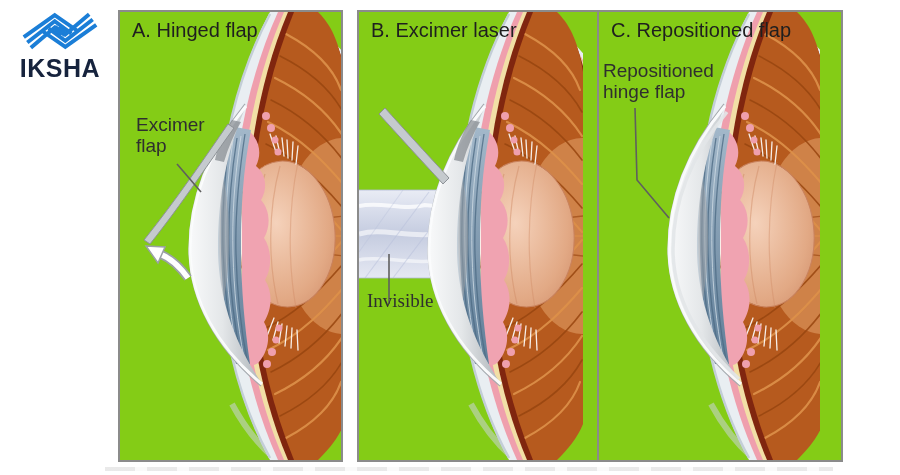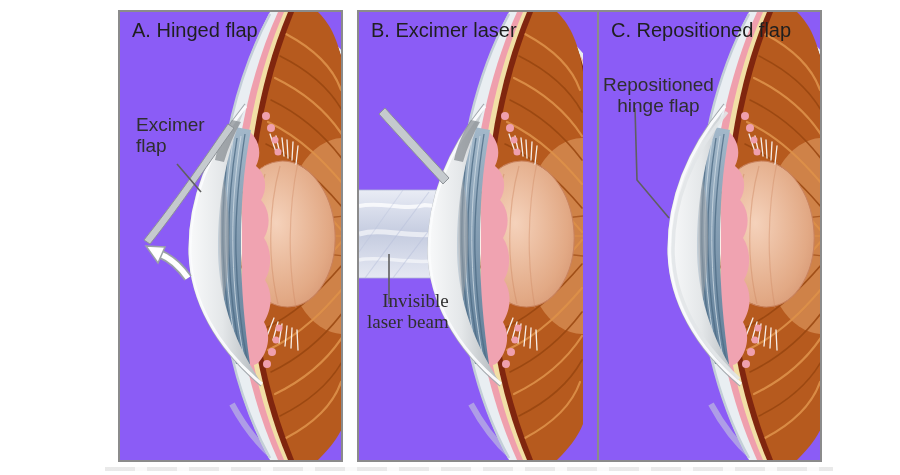--- a/index.html
+++ b/index.html
@@ -10,38 +10,38 @@
   .canvas{position:absolute;inset:0;}
   
   .logo{position:absolute;left:8px;top:4px;width:104px;height:78px;}
   .logo svg{position:absolute;left:14px;top:4px;}
   .logo-text{
     position:absolute;left:0;top:50px;width:104px;text-align:center;
     font-weight:bold;font-size:25px;letter-spacing:.5px;color:#16233d;
   }
   
   .panel{
-    position:absolute;top:10px;height:452px;background:#8b5cf6;
+    position:absolute;top:10px;height:452px;background:#84cc16;
     border:2px solid #8b8b8b;box-sizing:border-box;
   }
   .panel svg.scene{position:absolute;left:0;top:0;}
   #panel-a{left:118px;width:225px;}
-  #panel-b{left:357px;width:264px;text-align:right;}
-  #panel-c{left:597px;width:225px;}
+  #panel-b{left:357px;width:264px;}
+  #panel-c{left:597px;width:246px;}
   .panel-title{
     position:absolute;left:12px;top:6px;font-size:20px;line-height:24px;
     color:#1f1f1f;white-space:nowrap;
   }
   .panel-title .indent{margin-left:27px;}
   .ann-label{
     position:absolute;font-size:19px;line-height:21px;color:#2f2f2f;white-space:nowrap;
   }
   #label-hinged{left:16px;top:102px;}
   #label-beam{left:8px;top:278px;font-family:Liberation Serif, serif;}
-  #label-repositioned{left:4px;top:62px;text-align:center;}
+  #label-repositioned{left:4px;top:48px;}
   
   .caption-remnant{
     position:absolute;left:105px;top:467px;width:728px;height:4px;opacity:.45;
     background:repeating-linear-gradient(90deg,#cfcfcf 0 30px,#f4f4f4 30px 42px);
   }
 </style>
 </head>
 <body>
 
 <div class="canvas">
@@ -160,20 +160,34 @@
 
         <path d="M150,2 C118,62 98,140 98,224 C98,308 118,388 150,446" stroke="#c3ced7" stroke-width="2.5" fill="none"></path>
 
         <path d="M125,92 C87,139 69,188 69,237 C69,289 97,337 141,374" stroke="#a6abb0" stroke-width="1.2" fill="none"></path>
         <path d="M126,94 C88,140 70,188 70,237 C70,288 98,336 142,372 C114,330 98,285 98,236 C98,186 106,140 126,94 Z" fill="url(#corneaG)"></path>
         <path d="M126,94 C88,140 70,188 70,237 C70,288 98,336 142,372" stroke="#fbfcfd" stroke-width="3" fill="none" opacity=".95"></path>
       </g>
     </defs>
   </svg>
 
+  <div class="logo">
+    <svg width="76" height="46" viewBox="0 0 86 52">
+      <g stroke="#1b7ed7" stroke-width="4.4" fill="none">
+        <path d="M2,33 L37,8 L63,26"></path>
+        <path d="M6,39 L37,15 L56,29"></path>
+        <path d="M10,45 L37,22 L49,31"></path>
+        <path d="M84,19 L49,44 L23,26"></path>
+        <path d="M80,13 L49,37 L30,23"></path>
+        <path d="M76,7 L49,30 L37,21"></path>
+      </g>
+      <path d="M43,21 L51,26 L43,31 L35,26 Z" fill="#1b7ed7"></path>
+    </svg>
+    <div class="logo-text">IKSHA</div>
+  </div>
 
   <section class="panel" id="panel-a">
     <svg class="scene" width="221" height="448" viewBox="0 0 221 448">
       <use href="#eye"></use>
 
       <path d="M112,108 C104,120 98,134 95,148 L104,150 C108,136 114,122 121,110 Z" fill="#83898e" opacity=".7"></path>
 
       <path d="M114,116 C92,146 62,192 30,232 L24,228 C56,188 86,144 108,112 Z" fill="#c5cace" stroke="#8d9297" stroke-width="1" stroke-linejoin="round"></path>
 
       <g>
@@ -213,21 +227,20 @@
 
       <path d="M84,172 C60,146 38,122 20,102 L26,96 C44,116 66,140 90,166 Z" fill="#c5cace" stroke="#8d9297" stroke-width="1" stroke-linejoin="round"></path>
 
       <path d="M30,242 L30,292" stroke="#5f5f5f" stroke-width="1.6" fill="none"></path>
     </svg>
     <div class="panel-title">
       <div>B. Excimer laser</div>
     </div>
     <div class="ann-label" id="label-beam">
       <div>Invisible</div>
-      <div>laser beam</div>
     </div>
   </section>
 
   <section class="panel" id="panel-c">
     <svg class="scene" width="221" height="448" viewBox="0 0 221 448">
       <use href="#eye"></use>
 
       <path d="M128,100 C92,144 74,190 74,237 C74,286 100,330 140,367" stroke="#e2e5e8" stroke-width="3.5" fill="none" opacity=".9"></path>
 
       <path d="M36,96 L38,168 L70,206" stroke="#5f5f5f" stroke-width="1.6" fill="none"></path>

